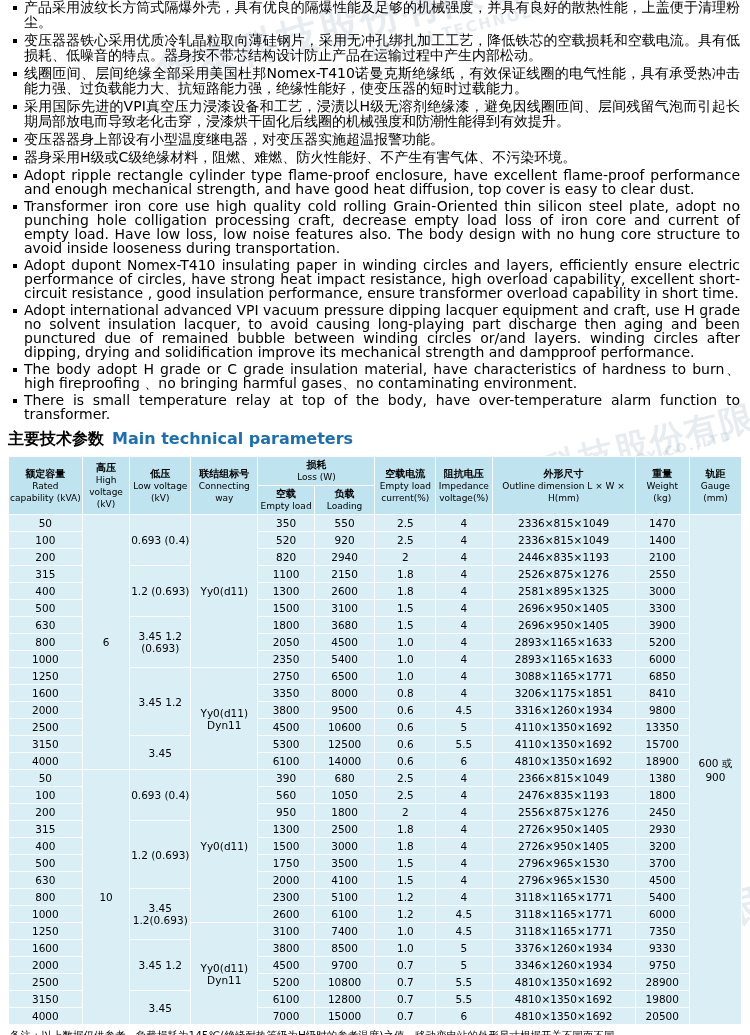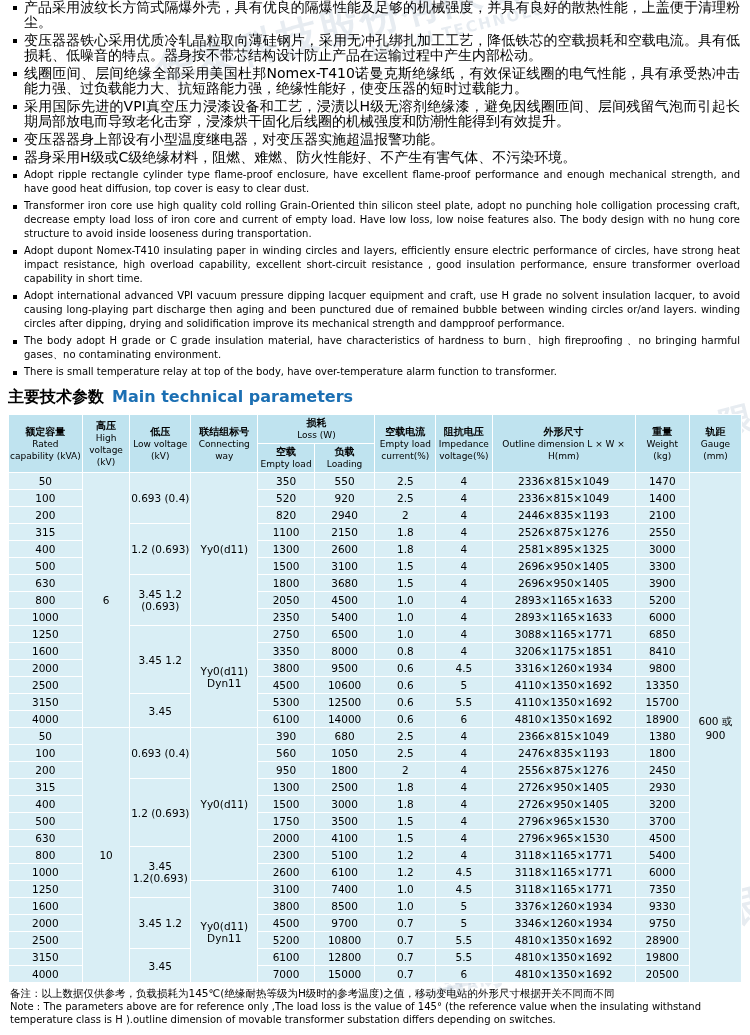--- a/index.html
+++ b/index.html
@@ -54,21 +54,21 @@
     margin-bottom:3px;
     font-size:14px;
     line-height:15px;
     text-align:justify;
   }
   ul.feat li:before{
     content:"";
     position:absolute;left:1px;top:6px;
     width:4px;height:4px;background:#000;
   }
-  ul.feat li.en{font-size:10px;line-height:14px;}
+  ul.feat li.en{font-size:14px;line-height:14px;}
   
   table.spec{
     border-collapse:collapse;
     width:734px;
     margin:2px 8px 0 8px;
     font-size:10.5px;
     table-layout:fixed;
   }
   table.spec th,table.spec td{
     border:1px solid #ffffff;

